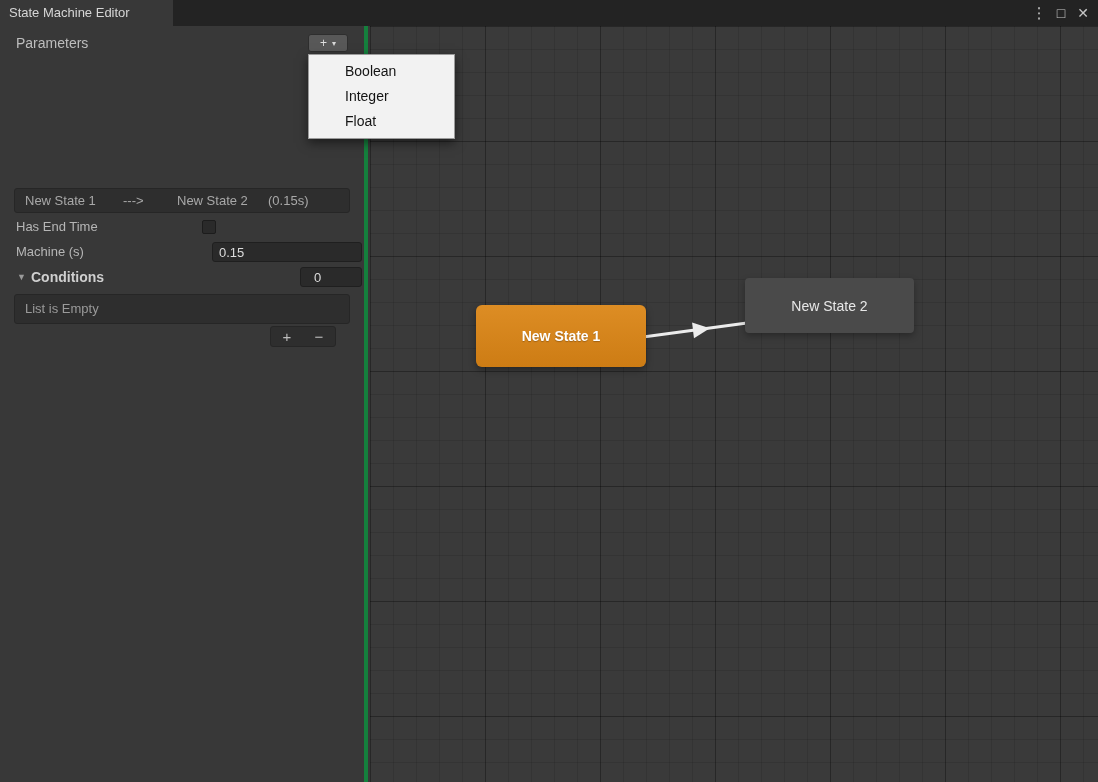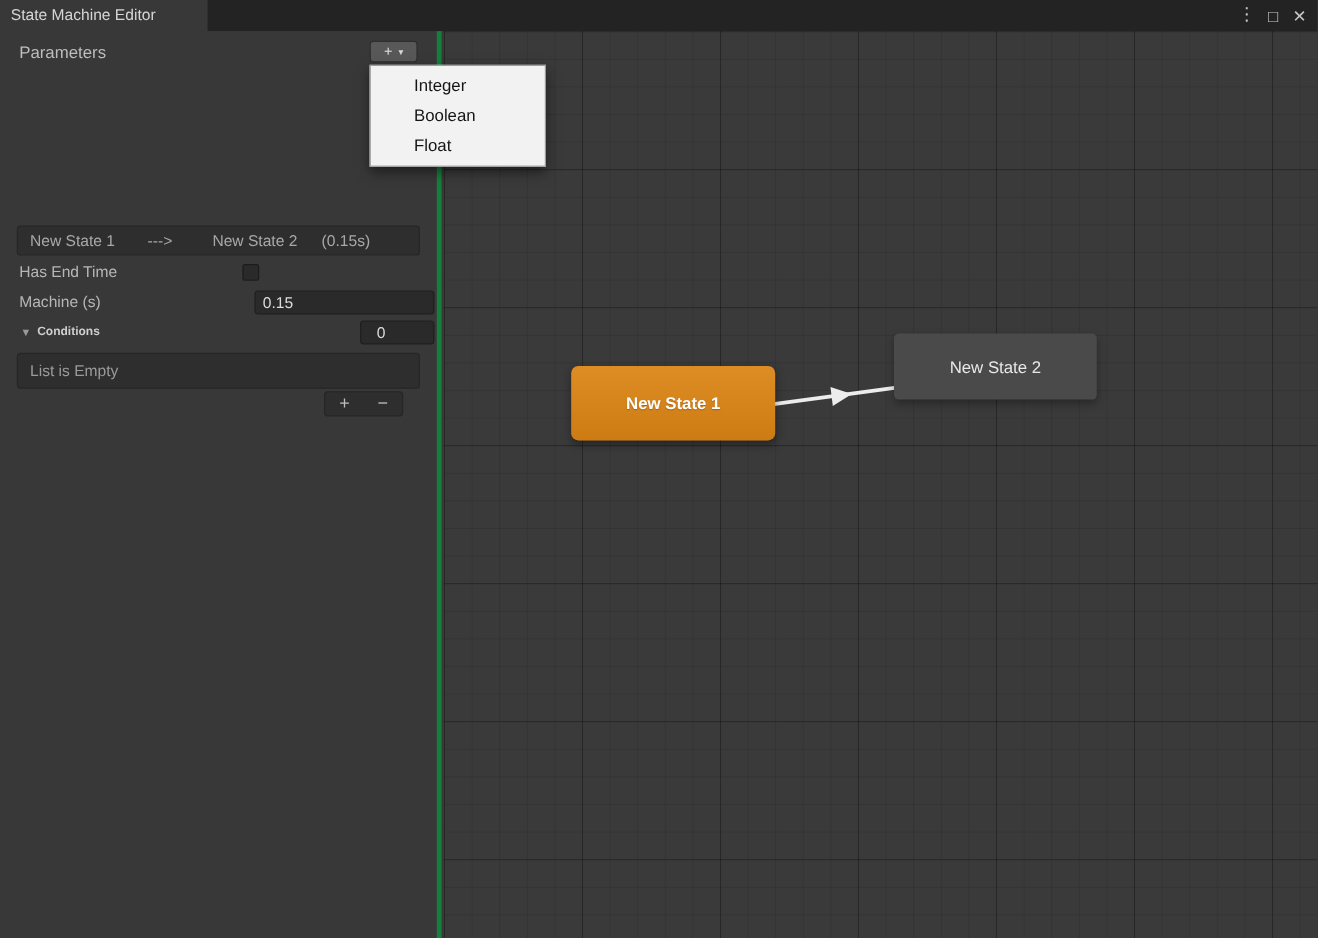--- a/index.html
+++ b/index.html
@@ -66,21 +66,21 @@
   }
   .field {
     position:absolute; background:#2a2a2a; border:1px solid #1f1f1f; border-radius:3px;
     color:#dcdcdc; font-size:13px; font-family:"Liberation Sans", sans-serif;
     padding-left:6px; outline:none;margin-left:12px;
   }
   .field.duration { left:200px; top:216px; width:150px; height:20px; }
   .field.cond-count { left:288px; top:241px; width:62px; height:20px; padding-left:13px; }
 
   .foldout-caret { position:absolute; left:17px; top:246px; font-size:9px; color:#9a9a9a; cursor:default; }
-  .cond-label { position:absolute; left:31px; top:241px; font-size:10px; font-weight:bold; color:#cfcfcf; line-height:20px; cursor:default; }
+  .cond-label { position:absolute; left:31px; top:241px; font-size:14px; font-weight:bold; color:#cfcfcf; line-height:20px; cursor:default; }
 
   .empty-list {
     position:absolute; left:14px; top:268px; width:336px; height:30px;
     background:#2e2e2e; border:1px solid #262626; border-radius:3px;
     font-size:13px; color:#9a9a9a; line-height:28px; padding-left:10px;
   }
   .list-footer {
     position:absolute; left:270px; top:300px; width:66px; height:21px;
     background:#2e2e2e; border:1px solid #262626; border-radius:3px;
     display:flex;
@@ -133,22 +133,22 @@
 <div class="left-panel">
 
   <div class="params-label">Parameters</div>
 
   <div class="add-param-btn">
     <span>+</span>
     <span class="caret">▾</span>
   </div>
 
   <div class="dropdown">
+    <div class="dropdown-item">Boolean</div>
     <div class="dropdown-item">Integer</div>
-    <div class="dropdown-item">Boolean</div>
     <div class="dropdown-item">Float</div>
   </div>
 
   <div class="trans-header">
     <span class="th-from">New State 1</span>
     <span class="th-arrow">---&gt;</span>
     <span class="th-to">New State 2</span>
     <span class="th-dur">(0.15s)</span>
   </div>
 

